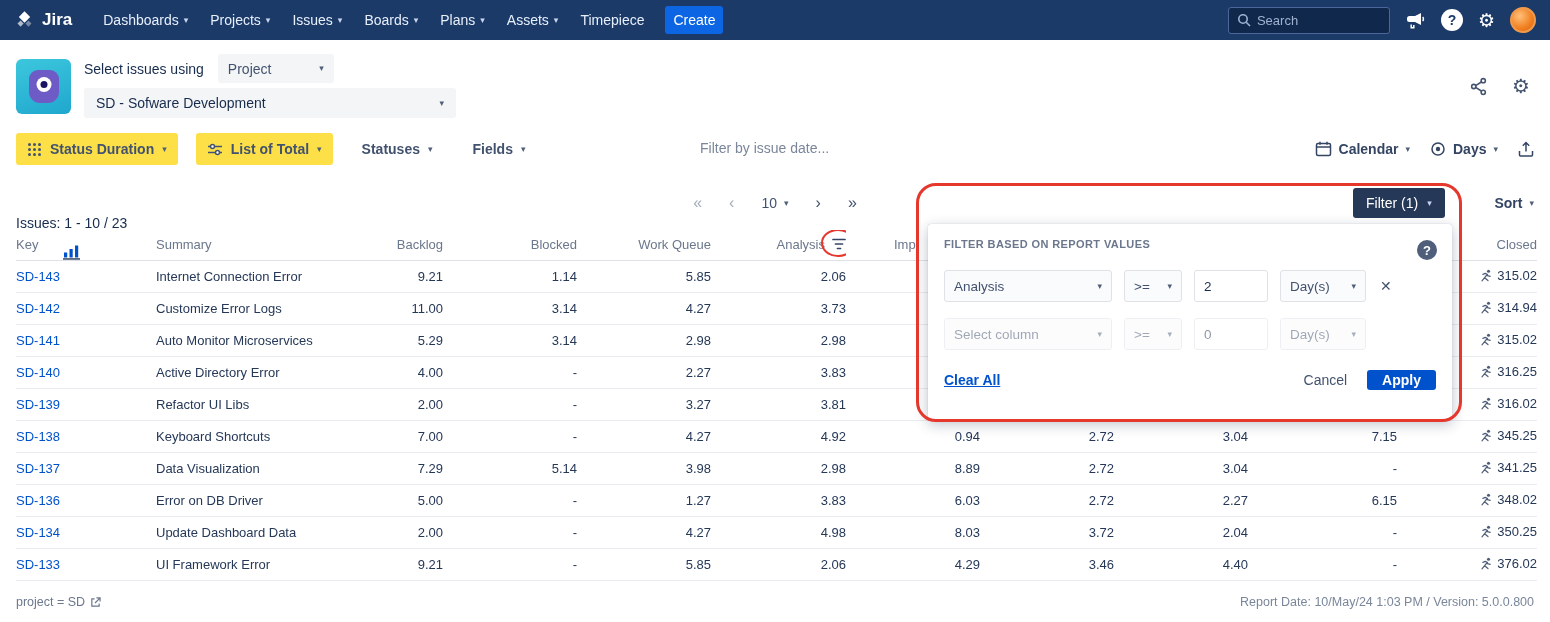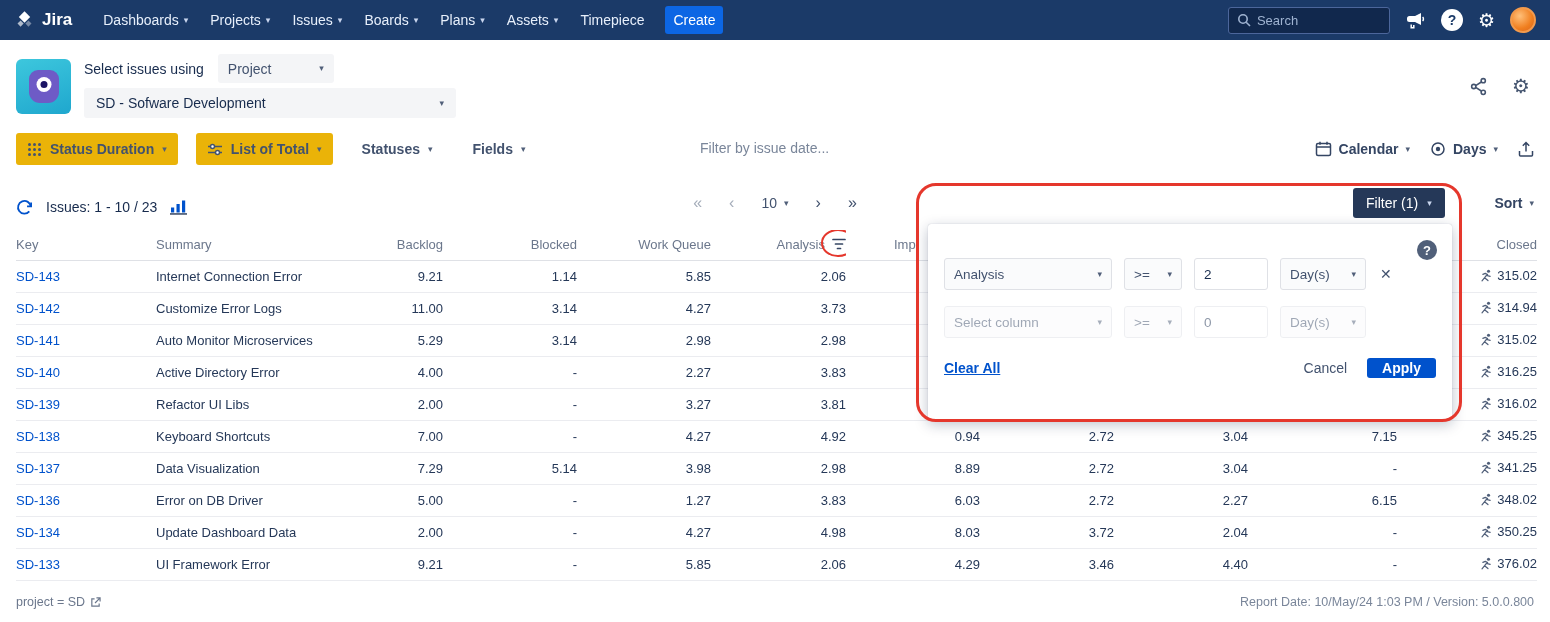--- a/index.html
+++ b/index.html
@@ -50,32 +50,32 @@
                  display:flex; align-items:center; justify-content:space-between; padding:0 10px;
                  font-size:14px; color:#42526E; }
   .project-select { position:absolute; left:84px; top:48px; width:372px; height:30px; background:#F4F5F7;
                     border-radius:3px; cursor:pointer; display:flex; align-items:center;
                     justify-content:space-between; padding:0 12px; font-size:14px; color:#172B4D; }
   .header-icons { position:absolute; right:20px; top:36px; display:flex; align-items:center; gap:24px; }
 
   
   .toolbar { position:absolute; top:132px; left:0; width:100%; height:34px; }
   .tb-left { position:absolute; left:16px; top:1px; display:flex; align-items:center; gap:18px; height:32px; }
-  .tb-btn { height:32px; background:#eab308; border-radius:3px; cursor:pointer;
+  .tb-btn { height:32px; background:#fde047; border-radius:3px; cursor:pointer;
             display:inline-flex; align-items:center; gap:8px; padding:0 11px;
             font-size:14px; font-weight:bold; color:#42526E; white-space:nowrap; }
   .tb-plain { background:transparent; }
   .date-filter { position:absolute; left:700px; top:8px; font-size:14px; color:#7A869A; cursor:text; }
   .tb-right { position:absolute; right:16px; top:1px; display:flex; align-items:center; gap:20px; height:32px; }
   .tb-rbtn { display:inline-flex; align-items:center; gap:7px; font-size:14px; font-weight:bold;
              color:#344563; cursor:pointer; }
 
   
   .listbar { position:absolute; top:186px; left:0; width:100%; height:34px; }
-  .lb-left { position:absolute; left:16px; top:4px; display:flex; align-items:center; gap:13px; height:34px; }
+  .lb-left { position:absolute; left:16px; top:16px; display:flex; align-items:center; gap:13px; height:34px;flex-direction:column; }
   .issues-label { font-size:14px; color:#172B4D; }
   .chart-btn { cursor:pointer; display:inline-flex; align-items:center; }
   .pagination { position:absolute; left:50%; transform:translateX(-50%); top:0; height:34px;
                 display:flex; align-items:center; gap:27px; }
   .pag { font-size:16px; cursor:pointer; line-height:1; }
   .pag-disabled { color:#A5ADBA; }
   .pag-enabled { color:#42526E; }
   .page-size { display:flex; align-items:center; gap:7px; font-size:14px; color:#42526E; cursor:pointer; }
   .sort { position:absolute; right:16px; top:0; height:34px; display:flex; align-items:center; gap:7px;
           font-size:14px; font-weight:bold; color:#344563; cursor:pointer; }
@@ -536,20 +536,21 @@
       </tr>
     </tbody>
 </table>
 
 <button class="filter-btn">
   <span>Filter (1)</span>
   <span class="chev chev-light">▾</span>
 </button>
 
 <div class="panel">
+  <div class="panel-title">FILTER BASED ON REPORT VALUES</div>
   <div class="help-icon">?</div>
 
   <div class="frow first">
     <div class="fselect w-col">
       <span>Analysis</span>
       <span class="chev">▾</span>
     </div>
     <div class="fselect w-op">
       <span>&gt;=</span>
       <span class="chev">▾</span>

